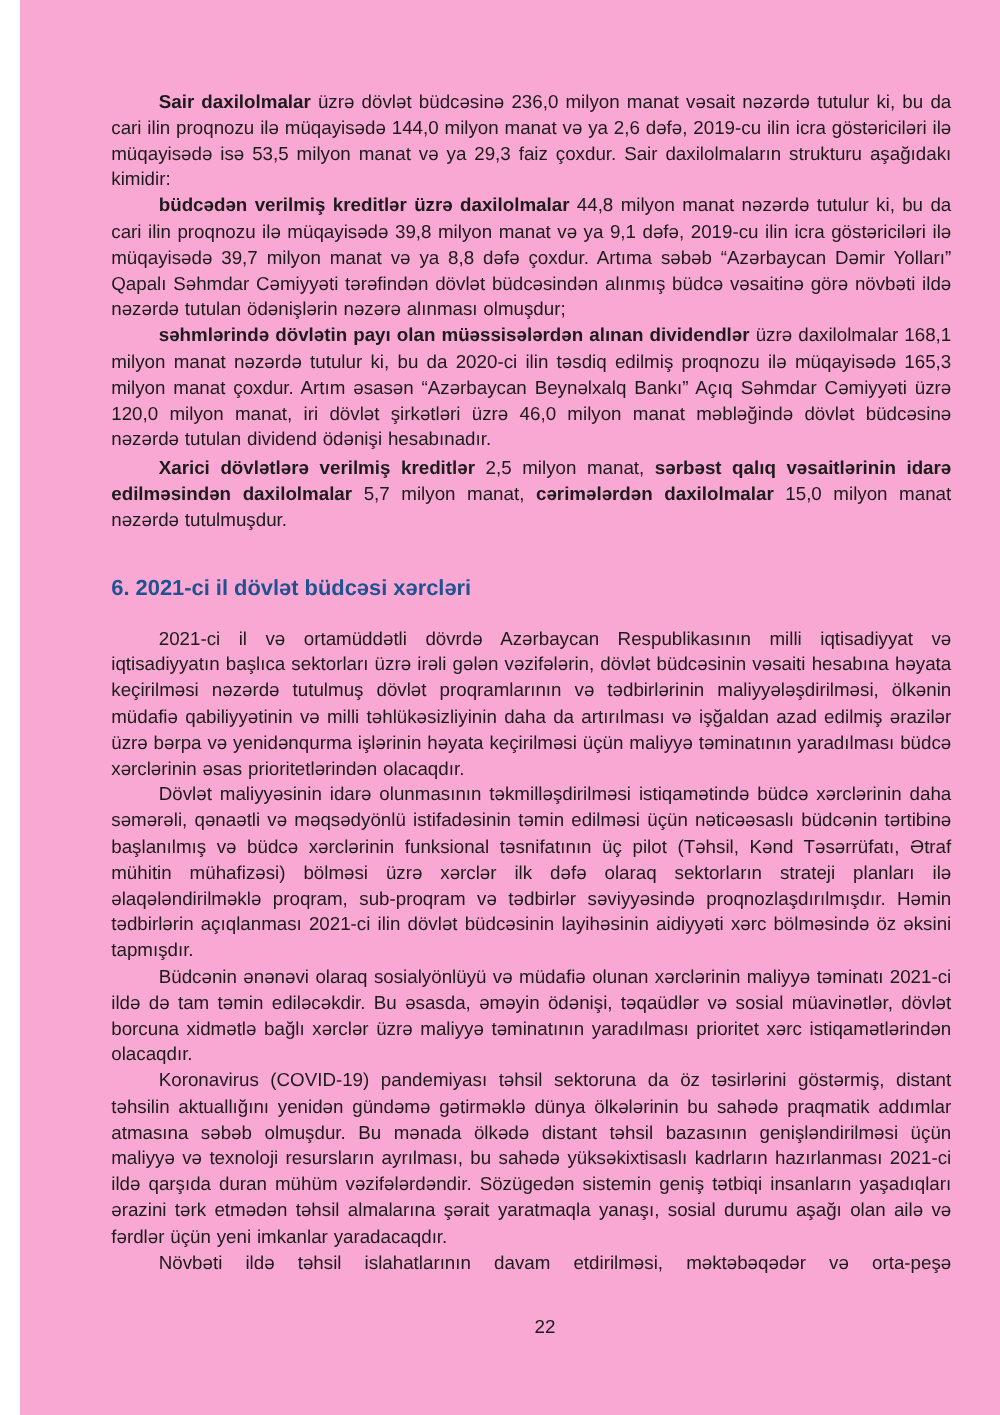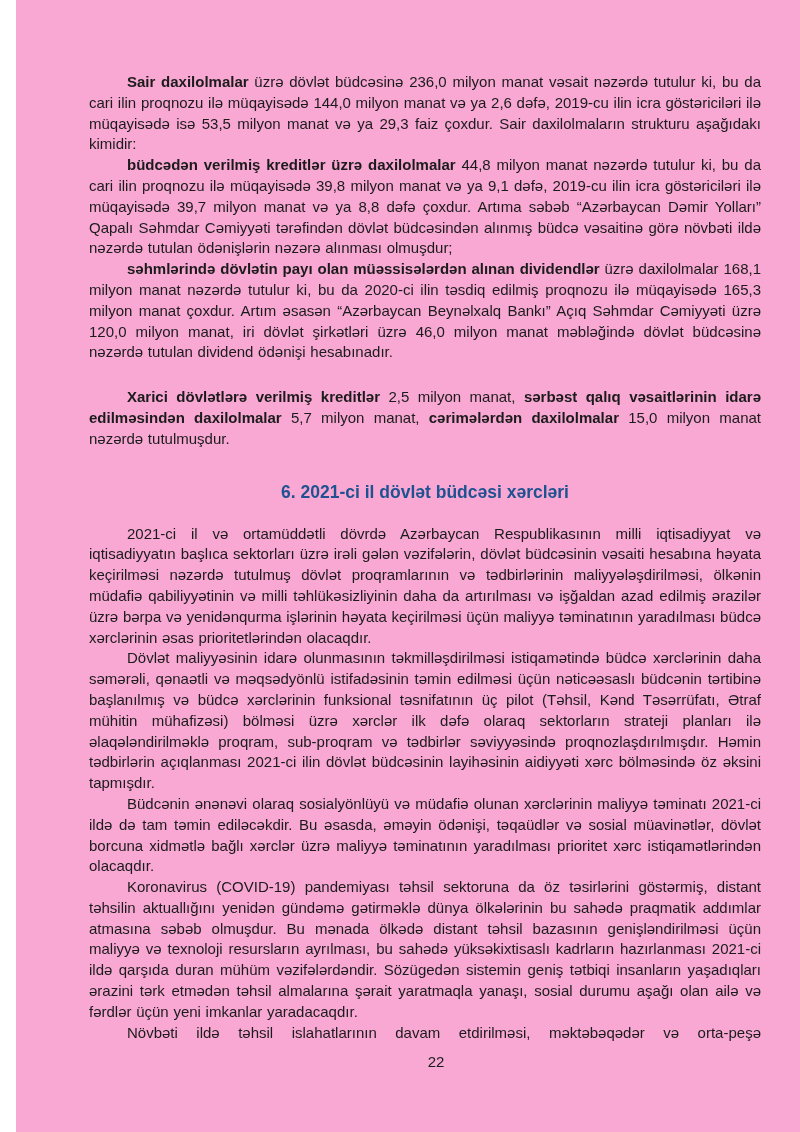--- a/index.html
+++ b/index.html
@@ -23,25 +23,25 @@
   }
   .para {
     margin: 0;
     font-size: 15px;
     line-height: 20.8px;
     text-align: justify;
     text-indent: 38px;
     word-spacing: 0.5px;
   }
   .para .bold { font-weight: 700; }
-  .gap-before { margin-top: 24px; }
+  .gap-before { margin-top: 2px; }
   .fill-last { text-align-last: justify; }
   .section-heading {
     margin: 30px 0 20px 0;
-    text-align: center;
+    text-align: left;
     text-indent: 0;
     font-size: 17.5px;
     line-height: 24px;
     font-weight: 700;
   }
   .page-number {
     position: absolute;
     top: 1053px; left: 0;
     width: 800px;
     text-align: center;

